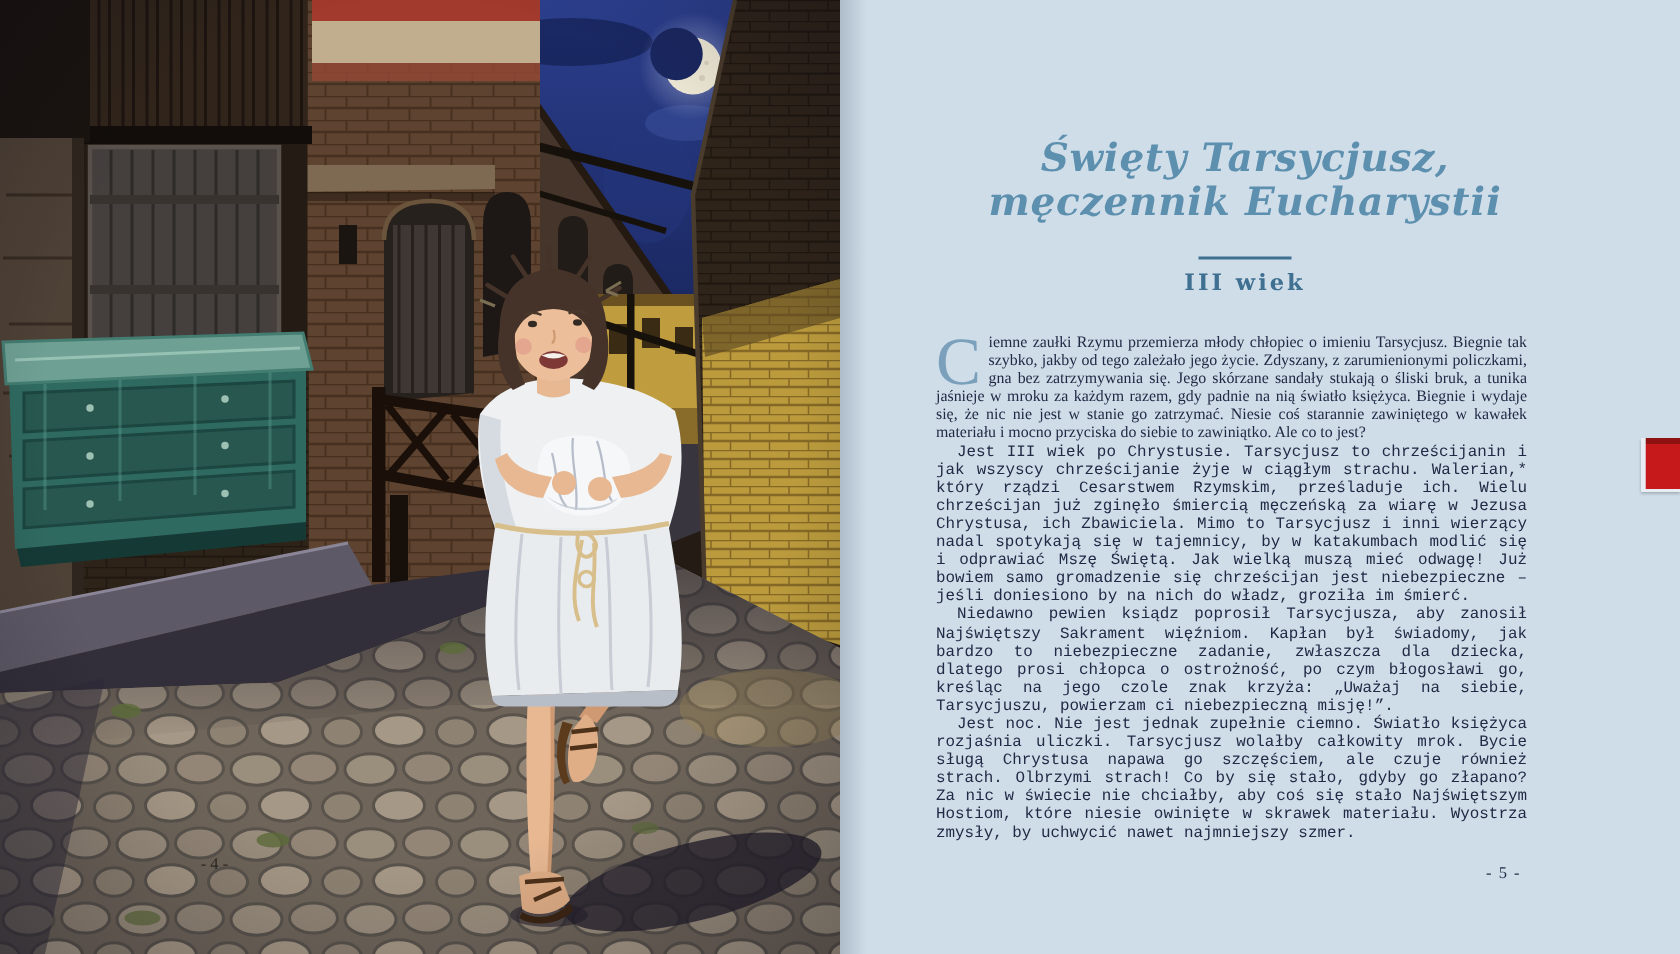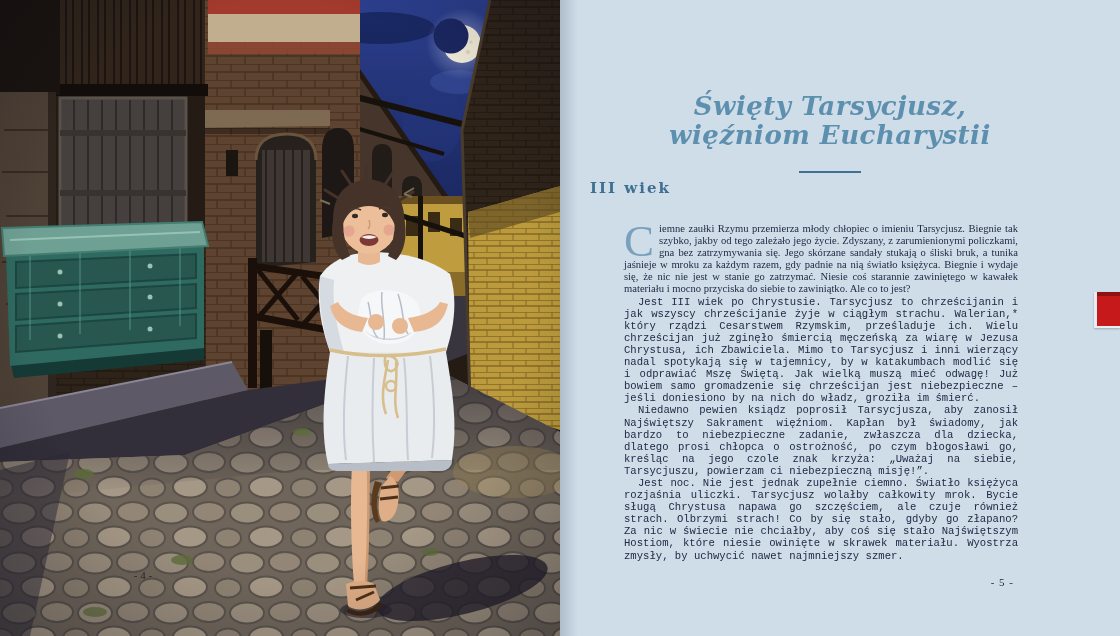--- a/index.html
+++ b/index.html
@@ -16,21 +16,21 @@
   }
   .gutter-shade{
     position:absolute;left:0;top:0;bottom:0;width:18px;pointer-events:none;
     background:linear-gradient(to right,rgba(45,58,82,.20),rgba(45,58,82,0));
   }
   .title-block{
     position:absolute;left:30px;right:50px;top:92px;text-align:center;
     font-family:"DejaVu Serif",serif;font-style:italic;font-weight:bold;
     color:#5d8fae;font-size:26px;line-height:29px;letter-spacing:.5px;
   }
-  .subtitle-block{position:absolute;left:30px;right:50px;top:171px;text-align:left;}
+  .subtitle-block{position:absolute;left:30px;right:50px;top:171px;text-align:center;}
   .subtitle-rule{width:62px;height:2px;background:#3f7092;margin:0 auto 6px auto;}
   .subtitle-text{
     font-family:"DejaVu Serif",serif;font-weight:bold;font-size:15px;
     letter-spacing:2px;color:#3f7092;
   }
   .body-block{
     position:absolute;left:64px;top:223px;width:394px;
     font-size:10.6px;line-height:12.1px;text-align:justify;color:#212a45;
   }
   .body-block p{margin:0;}
@@ -291,21 +291,21 @@
 
       <text x="143" y="579" font-size="11" fill="#2c2722" font-family="Liberation Serif, serif" text-anchor="middle">- 4 -</text>
     </svg>
   </div>
 
   <div class="right-page">
     <div class="gutter-shade"></div>
 
     <div class="title-block">
       <span style="display:block">Święty Tarsycjusz,</span>
-      <span style="display:block">więźniom Eucharystii</span>
+      <span style="display:block">męczennik Eucharystii</span>
     </div>
 
     <div class="subtitle-block">
       <div class="subtitle-rule"></div>
       <div class="subtitle-text">III wiek</div>
     </div>
 
     <div class="body-block">
       <p class="p-first">
         <span class="dropcap">C</span><span>iemne zaułki Rzymu przemierza młody chłopiec o imieniu Tarsycjusz. Biegnie tak szybko, jakby od tego zależało jego życie. Zdyszany, z zarumienionymi policzkami, gna bez zatrzymywania się. Jego skórzane sandały stukają o śliski bruk, a tunika jaśnieje w mroku za każdym razem, gdy padnie na nią światło księżyca. Biegnie i wydaje się, że nic nie jest w stanie go zatrzymać. Niesie coś starannie zawiniętego w kawałek materiału i mocno przyciska do siebie to zawiniątko. Ale co to jest?</span>

